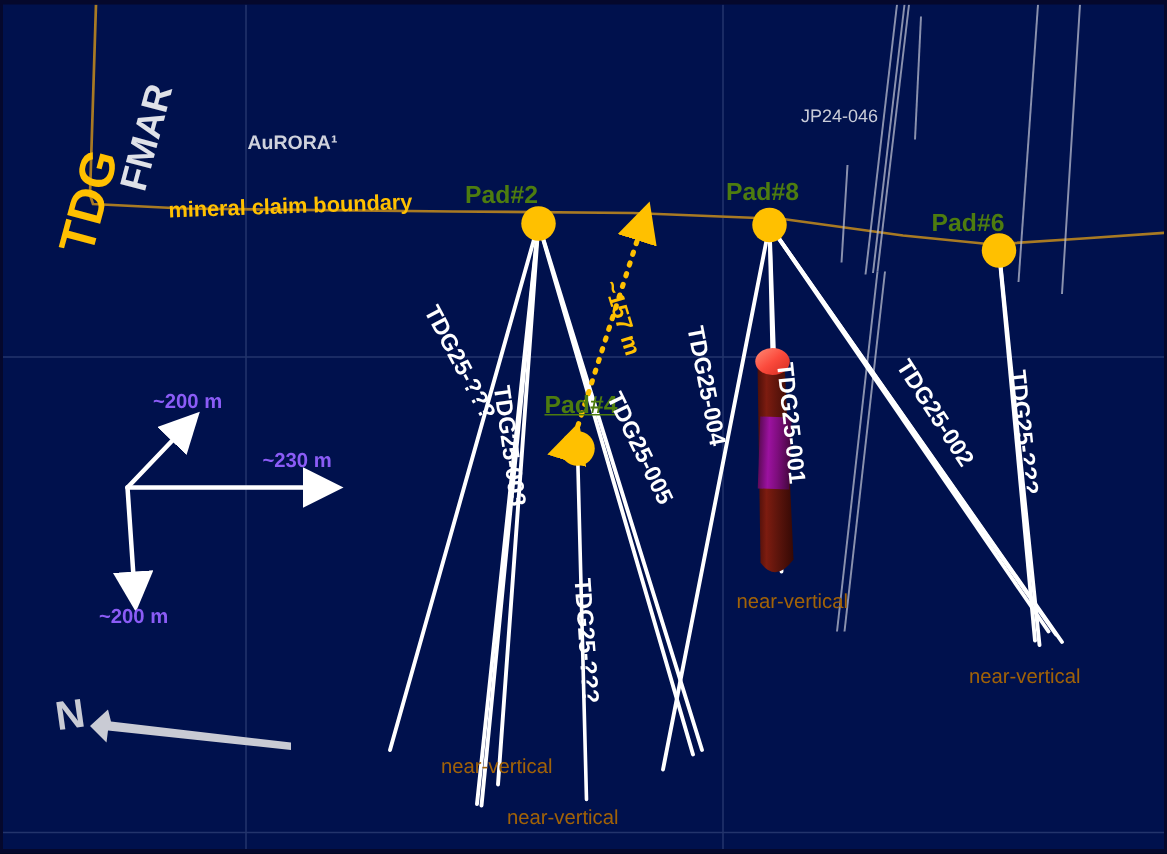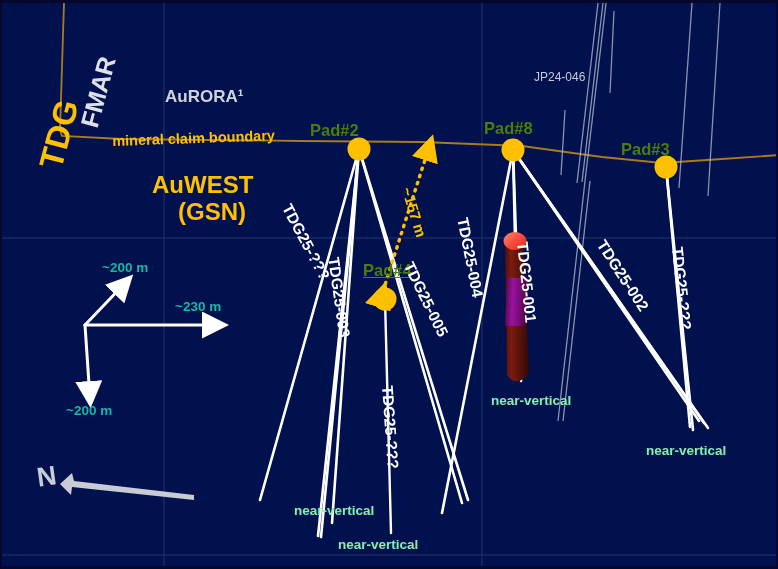--- a/index.html
+++ b/index.html
@@ -21,27 +21,27 @@
 
   
   .t-claim{color:#ffc000;font-size:14.5px;font-weight:700;}
   .t-pad{color:#4d7c0f;font-size:16.5px;font-weight:700;}
   .t-faint{color:#c9ccd8;font-weight:400;font-size:12px;}
 
   .hole-label{
     color:#ffffff;font-weight:700;font-size:15.5px;
     transform-origin:0 0;
   }
-  .nearvert{color:#86efac;font-weight:700;font-size:13.5px;}
+  .nearvert{color:#a16207;font-weight:400;font-size:13.5px;}
 
   .tdg-word{color:#ffc000;font-weight:700;font-size:33px;letter-spacing:0px;}
   .fmar-word{color:#dfe1e8;font-weight:700;font-size:25px;}
-  .aurora-word{color:#cfd2dc;font-weight:700;font-size:17px;text-align:center;}
+  .aurora-word{color:#cfd2dc;font-weight:700;font-size:13px;text-align:center;}
   .auwest-word{color:#ffc000;font-weight:700;font-size:24px;text-align:center;}
-  .scale-txt{color:#14b8a6;font-weight:700;font-size:13.5px;}
+  .scale-txt{color:#8b5cf6;font-weight:700;font-size:13.5px;}
   .n-word{color:#c9cbd4;font-weight:700;font-size:27px;}
   .dist-txt{color:#ffc000;font-weight:700;font-size:15px;}
 </style>
 </head>
 <body>
 
 <div id="stage">
 
   <svg id="svgmap" viewBox="0 0 778 569" xmlns="http://www.w3.org/2000/svg">
     <defs>
@@ -147,28 +147,26 @@
       <circle cx="383" cy="296" r="11.5" fill="#ffc000"></circle>
     </g>
   </svg>
 
   <div class="lbl tdg-word" style="left:30px;top:160px;transform:rotate(-75deg);transform-origin:0 0;">TDG</div>
 
   <div class="lbl fmar-word" style="left:73px;top:120px;transform:rotate(-75deg);transform-origin:0 0;">FMAR</div>
 
   <div class="lbl aurora-word" style="left:163px;top:84px;">AuRORA¹</div>
 
-  <div class="lbl auwest-word" style="left:150px;top:168px;">AuWEST</div>
-  <div class="lbl auwest-word" style="left:176px;top:195px;">(GSN)</div>
 
   <div class="lbl t-claim" style="left:110px;top:130px;transform:rotate(-2deg);transform-origin:0 0;">mineral claim boundary</div>
 
   <div class="lbl t-pad" style="left:308px;top:118px;">Pad#2</div>
   <div class="lbl t-pad" style="left:482px;top:116px;">Pad#8</div>
-  <div class="lbl t-pad" style="left:619px;top:137px;">Pad#3</div>
+  <div class="lbl t-pad" style="left:619px;top:137px;">Pad#6</div>
   <div class="lbl t-pad" style="left:361px;top:258px;text-decoration:underline;">Pad#4</div>
 
   <div class="lbl t-faint" style="left:532px;top:67px;">JP24-046</div>
 
   <div class="lbl hole-label" style="left:292px;top:198px;transform:rotate(62deg);">TDG25-???</div>
 
   <div class="lbl hole-label" style="left:340px;top:253px;transform:rotate(82deg);">TDG25-003</div>
 
   <div class="lbl hole-label" style="left:394px;top:382px;transform:rotate(86deg);">TDG25-???</div>
 

